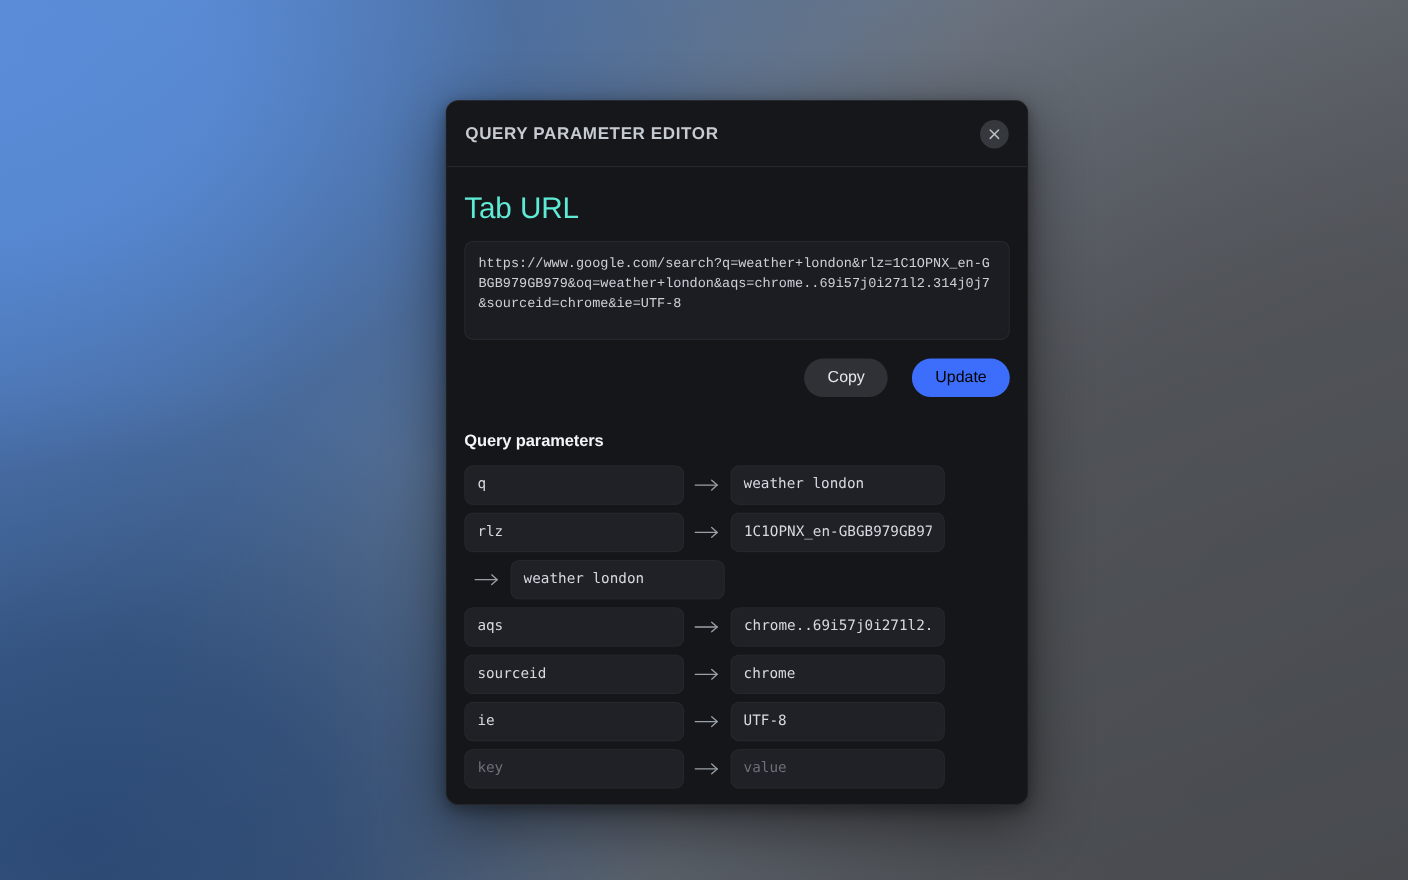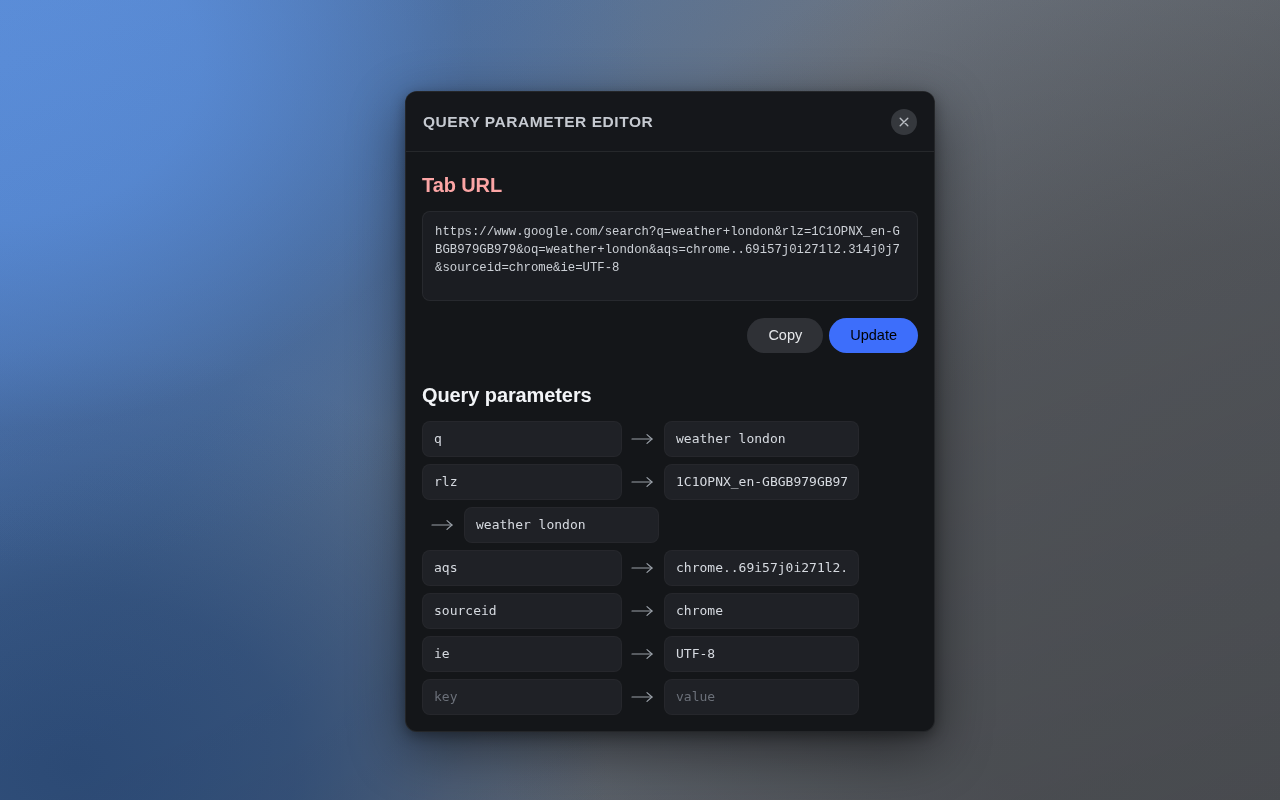--- a/index.html
+++ b/index.html
@@ -88,23 +88,23 @@
   .close-glyph svg { display: block; }
 
   
   .panel-body {
     flex: 1 1 auto;
     padding: 22px 16px 16px 16px;
     overflow: hidden;
   }
 
   .section-heading {
-    font-size: 20px;
-    font-weight: bold;
-    color: #fca5a5;
+    font-size: 27px;
+    font-weight: normal;
+    color: #5eead4;
     letter-spacing: -0.1px;
     margin: 0 0 14px 0;
   }
 
   .url-box {
     background: #1b1d22;
     border: 1px solid rgba(255,255,255,0.055);
     border-radius: 8px;
     padding: 11px 12px 12px 12px;
     font-family: Liberation Mono, monospace;
@@ -112,21 +112,21 @@
     line-height: 18px;
     color: #ccd0d6;
     word-break: break-all;
     white-space: pre-wrap;
     min-height: 90px;
   }
 
   .button-row {
     display: flex;
     justify-content: flex-end;
-    gap: 6px;
+    gap: 22px;
     margin-top: 17px;
   }
 
   .btn {
     border: none;
     border-radius: 999px;
     font-family: "Liberation Sans", sans-serif;
     font-size: 14.5px;
     font-weight: normal;
     padding: 10px 21px;
@@ -138,21 +138,21 @@
     background: #2f3136;
     color: #e6e8eb;
   }
 
   .btn-primary {
     background: #3d6efb;
     color: #000000;
   }
 
   .params-heading {
-    font-size: 20px;
+    font-size: 15px;
     font-weight: bold;
     color: #f2f4f7;
     margin: 31px 0 14px 0;
     letter-spacing: -0.1px;
   }
 
   .param-rows {
     display: flex;
     flex-direction: column;
     gap: 7px;

